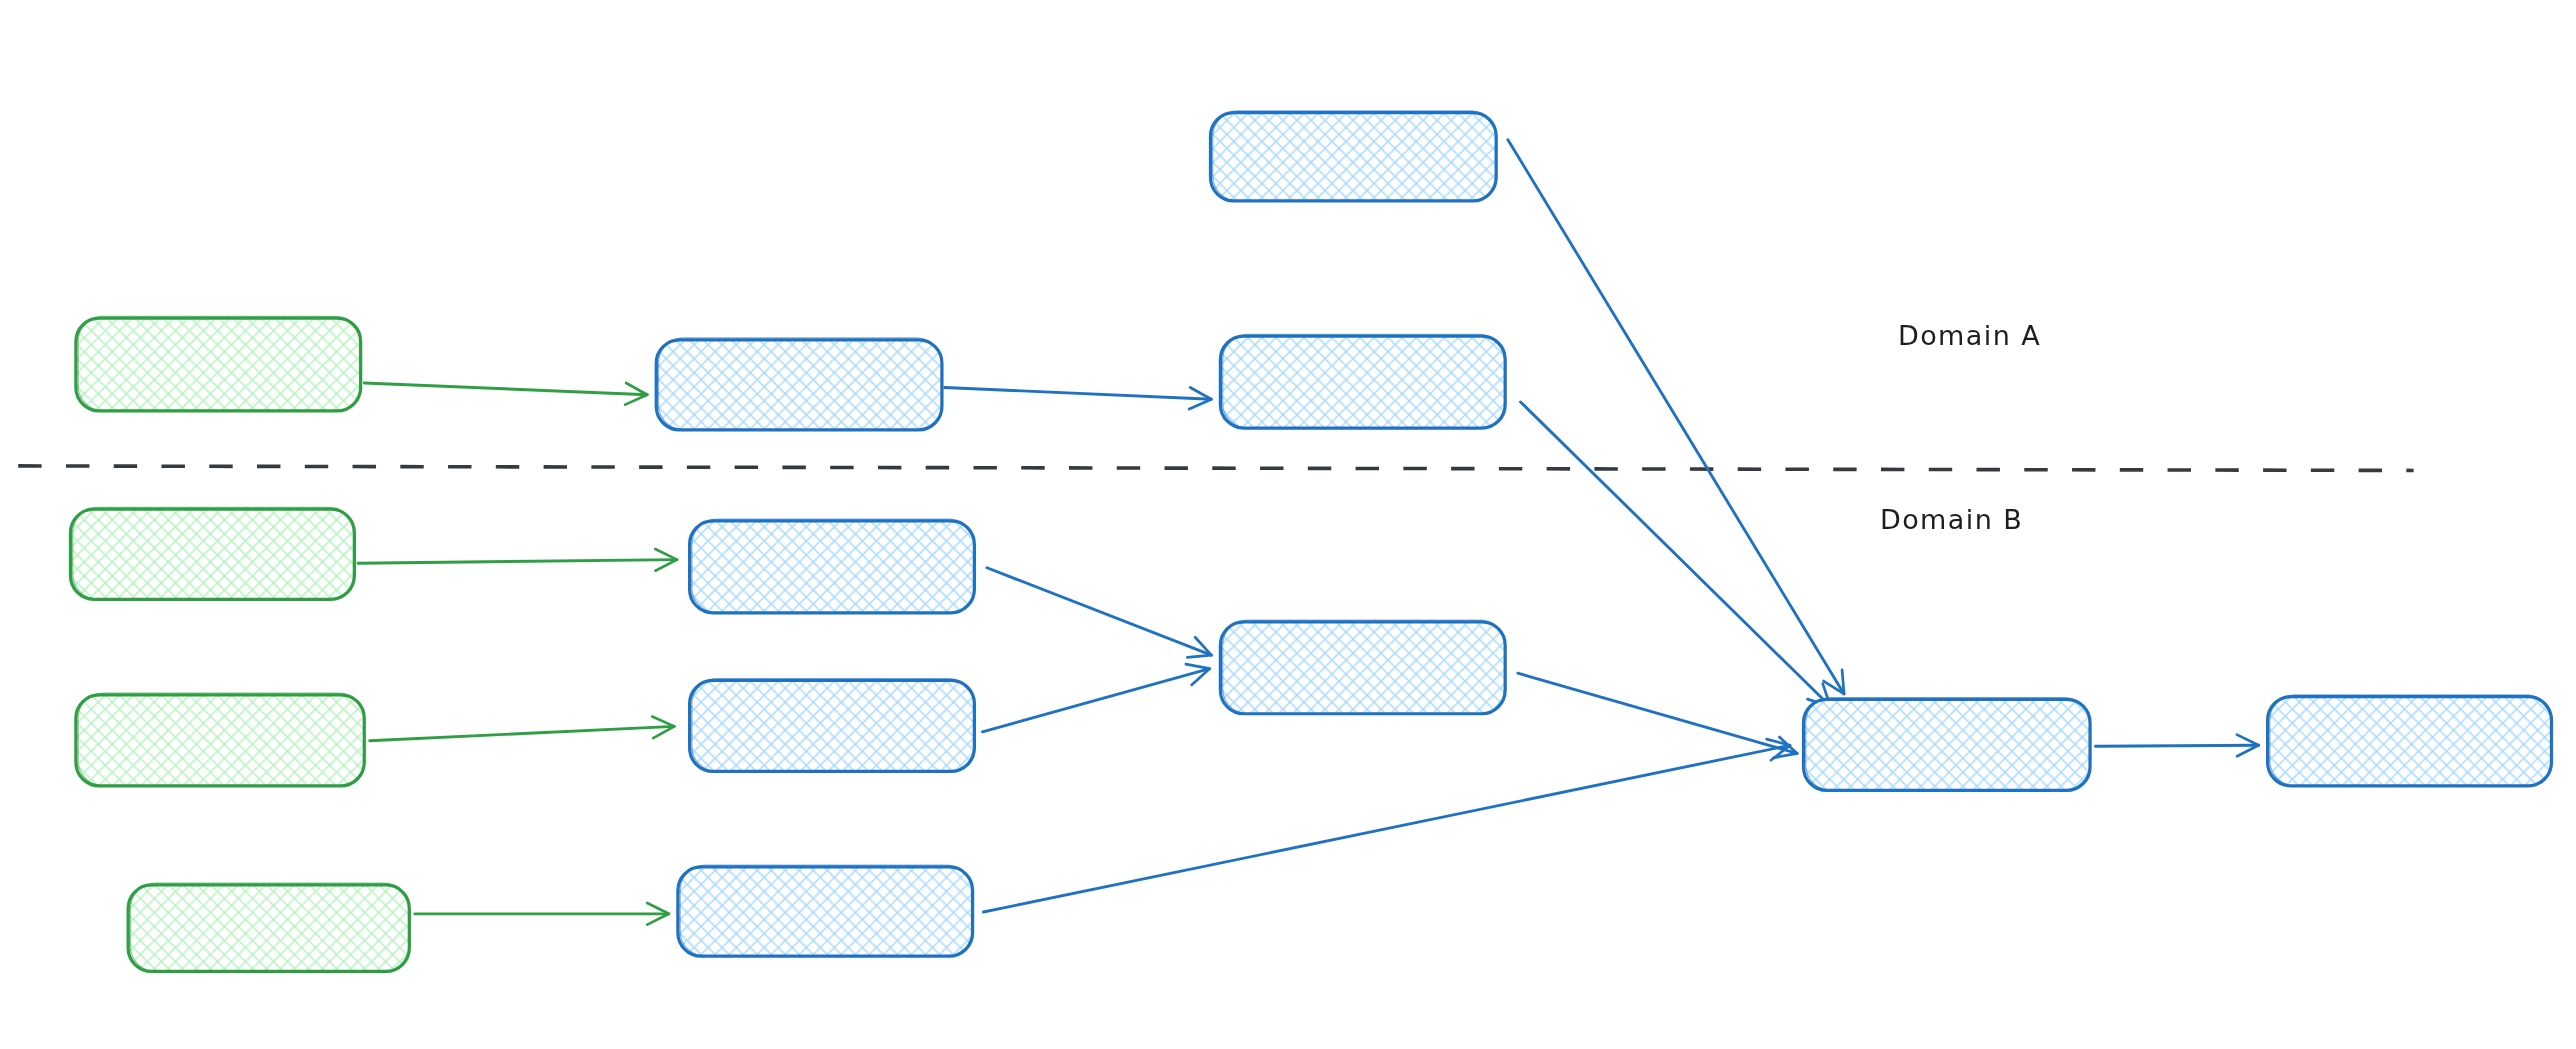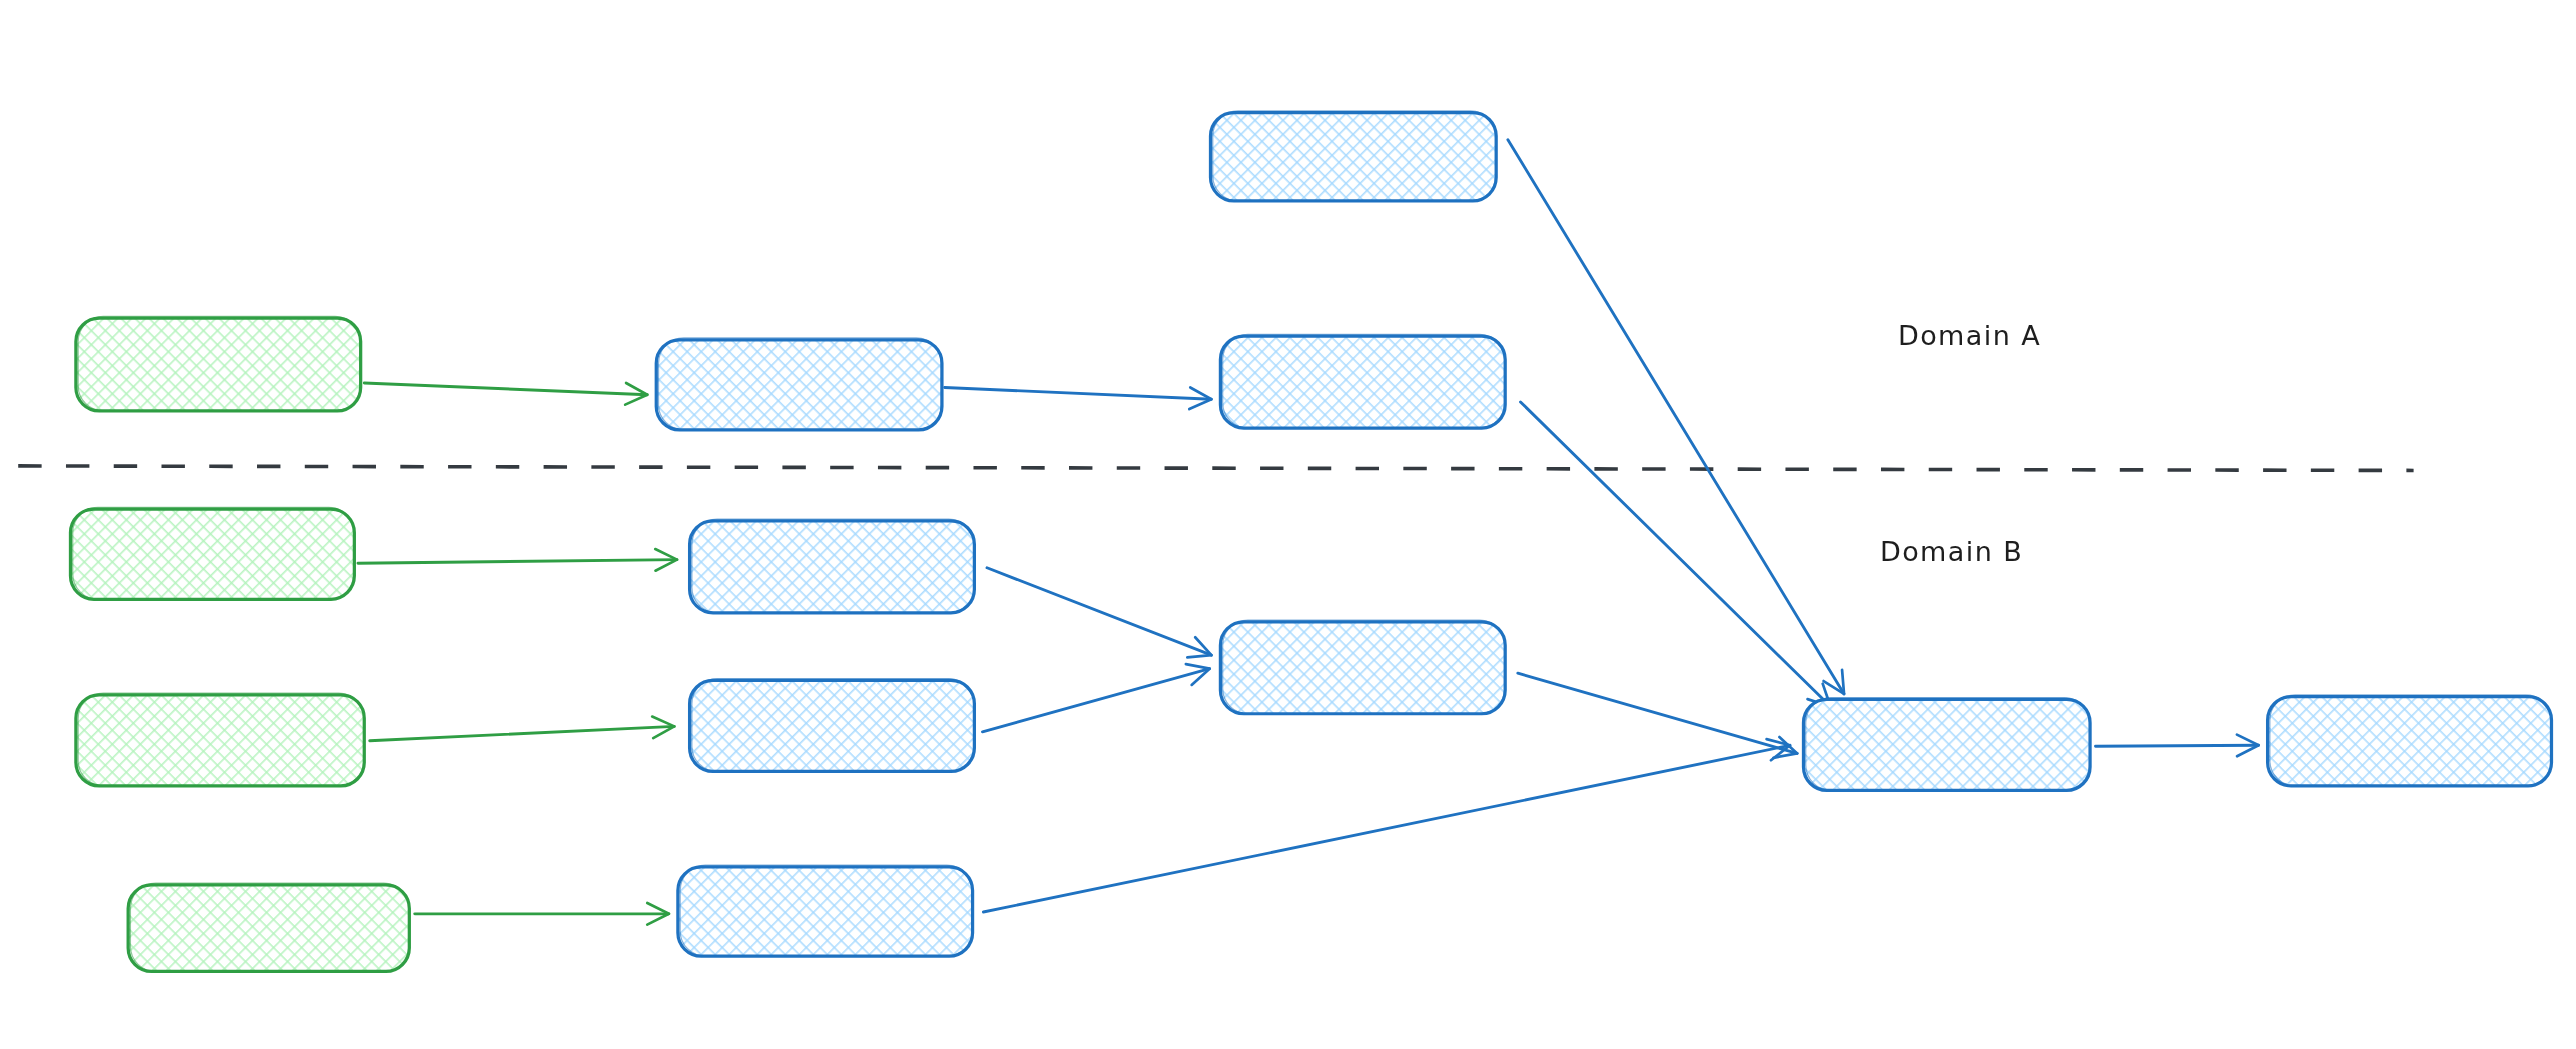--- a/index.html
+++ b/index.html
@@ -26,21 +26,21 @@
   .label {
     position: absolute;
     color: #1e1e1e;
     font-size: 27px;
     letter-spacing: 1.4px;
     font-weight: normal;
     white-space: nowrap;
     user-select: none;
   }
   .label-a { left: 1890px; top: 320px; margin-left: 8px; }
-  .label-b { left: 1880px; top: 536px; }
+  .label-b { left: 1880px; top: 504px; }
 </style>
 </head>
 <body>
 
 <div class="canvas">
   <svg id="diagram-svg" xmlns="http://www.w3.org/2000/svg" width="2576" height="1049" viewBox="0 0 2858 1164">
       <defs>
         <pattern id="hatch-blue" width="11" height="11" patternUnits="userSpaceOnUse" patternTransform="rotate(45)">
           <line x1="0" y1="0.9" x2="11" y2="0.9" stroke="#a5d8ff" stroke-width="1.9" stroke-opacity="0.85"></line>
           <line x1="0.9" y1="0" x2="0.9" y2="11" stroke="#a5d8ff" stroke-width="1.9" stroke-opacity="0.85"></line>

